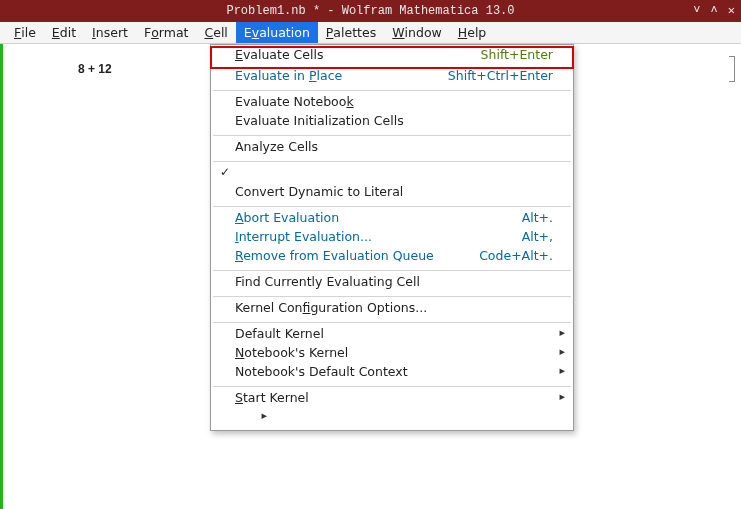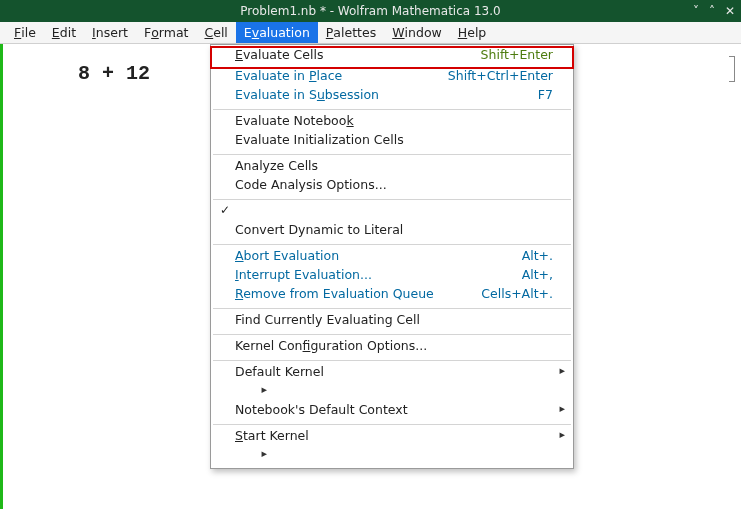--- a/index.html
+++ b/index.html
@@ -7,26 +7,27 @@
     font-family: "DejaVu Sans", "Liberation Sans", Arial, sans-serif;
     font-size: 12px;
     background: #f0f0f0;
     width: 741px;
     height: 509px;
     overflow: hidden;
     position: relative;
   }
   .titlebar {
     height: 22px;
-    background: #14532d;
+    background: #7f1d1d;
     color: #e8e8e8;
     display: flex;
     align-items: center;
     position: relative;
     font-size: 12px;
+    font-family: Liberation Mono, monospace;
   }
   .titlebar .title {
     position: absolute;
     left: 0; right: 0;
     text-align: center;
     pointer-events: none;
   }
   .titlebar .win-controls {
     position: absolute;
     right: 6px;
@@ -63,22 +64,22 @@
   .underline { text-decoration: underline; text-decoration-thickness: 1px; text-underline-offset: 1px; }
   .notebook-area {
     background: #fff;
     position: absolute;
     top: 44px; left: 0; right: 0; bottom: 0;
   }
   .cell-content {
     position: absolute;
     top: 18px;
     left: 78px;
-    font-family: Liberation Mono, monospace;
-    font-size: 20px;
+    font-family: Liberation Sans, sans-serif;
+    font-size: 12px;
     color: #222;
     font-weight: 600;
   }
   .cell-bracket {
     position: absolute;
     top: 12px;
     right: 6px;
     width: 6px;
     height: 26px;
     border-right: 1px solid #888;
@@ -206,49 +207,37 @@
       <span class="lbl"><span></span><span class="underline">E</span><span>valuate Cells</span></span>
       <span class="accel">Shift+Enter</span>
       <span class="sub"></span>
     </div>
     <div class="row disabled">
       <span class="check"></span>
       <span class="lbl"><span>Evaluate in </span><span class="underline">P</span><span>lace</span></span>
       <span class="accel">Shift+Ctrl+Enter</span>
       <span class="sub"></span>
     </div>
-    <div class="row disabled">
-      <span class="check"></span>
-      <span class="lbl"><span>Evaluate in S</span><span class="underline">u</span><span>bsession</span></span>
-      <span class="accel">F7</span>
-      <span class="sub"></span>
-    </div>
     <div class="sep"></div>
     <div class="row">
       <span class="check"></span>
       <span class="lbl"><span>Evaluate Noteboo</span><span class="underline">k</span><span></span></span>
       <span class="accel"></span>
       <span class="sub"></span>
     </div>
     <div class="row">
       <span class="check"></span>
       <span class="lbl"><span>Evaluate Initialization Cells</span><span></span><span></span></span>
       <span class="accel"></span>
       <span class="sub"></span>
     </div>
     <div class="sep"></div>
     <div class="row">
       <span class="check"></span>
       <span class="lbl"><span>Analyze Cells</span><span></span><span></span></span>
-      <span class="accel"></span>
-      <span class="sub"></span>
-    </div>
-    <div class="row">
-      <span class="check"></span>
-      <span class="lbl"><span>Code Analysis Options...</span><span></span><span></span></span>
       <span class="accel"></span>
       <span class="sub"></span>
     </div>
     <div class="sep"></div>
     <div class="row">
       <span class="check">✓</span>
       <span class="accel"></span>
       <span class="sub"></span>
     </div>
     <div class="row">
@@ -266,21 +255,21 @@
     </div>
     <div class="row disabled">
       <span class="check"></span>
       <span class="lbl"><span></span><span class="underline">I</span><span>nterrupt Evaluation...</span></span>
       <span class="accel">Alt+,</span>
       <span class="sub"></span>
     </div>
     <div class="row disabled">
       <span class="check"></span>
       <span class="lbl"><span></span><span class="underline">R</span><span>emove from Evaluation Queue</span></span>
-      <span class="accel">Cells+Alt+.</span>
+      <span class="accel">Code+Alt+.</span>
       <span class="sub"></span>
     </div>
     <div class="sep"></div>
     <div class="row">
       <span class="check"></span>
       <span class="lbl"><span>Find Currently Evaluating Cell</span><span></span><span></span></span>
       <span class="accel"></span>
       <span class="sub"></span>
     </div>
     <div class="sep"></div>
@@ -292,20 +281,21 @@
     </div>
     <div class="sep"></div>
     <div class="row">
       <span class="check"></span>
       <span class="lbl"><span>Default Kernel</span><span></span><span></span></span>
       <span class="accel"></span>
       <span class="sub">▸</span>
     </div>
     <div class="row">
       <span class="check"></span>
+      <span class="lbl"><span></span><span class="underline">N</span><span>otebook's Kernel</span></span>
       <span class="accel"></span>
       <span class="sub">▸</span>
     </div>
     <div class="row">
       <span class="check"></span>
       <span class="lbl"><span>Notebook's Default Context</span><span></span><span></span></span>
       <span class="accel"></span>
       <span class="sub">▸</span>
     </div>
     <div class="sep"></div>

